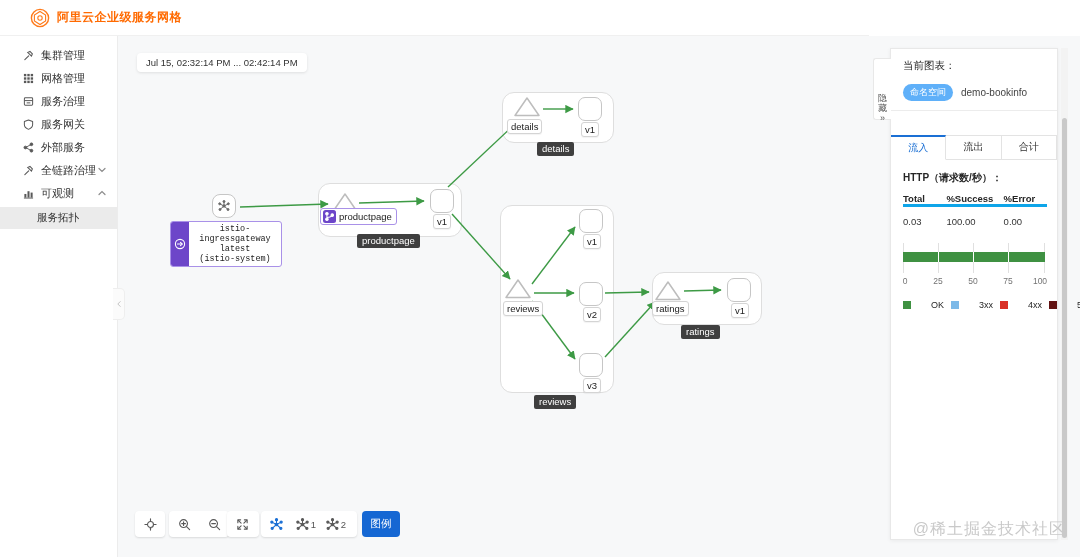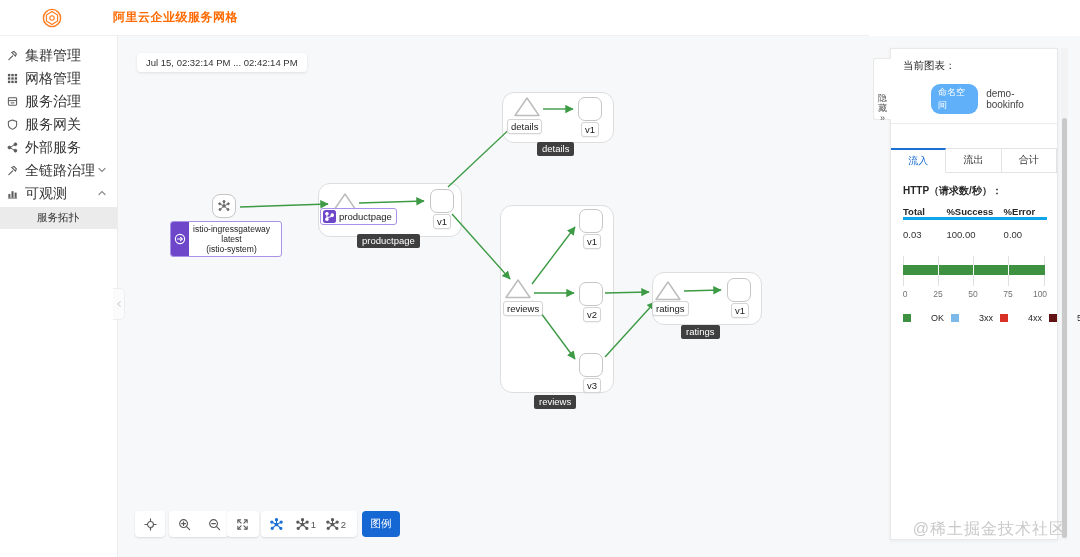--- a/index.html
+++ b/index.html
@@ -1,64 +1,64 @@
 <!DOCTYPE html>
 <html><head>
 <meta charset="utf-8">
 <style>
   html,body{margin:0;padding:0;}
   body{width:1080px;height:557px;position:relative;background:#fff;
        font-family:"Liberation Sans","DejaVu Sans",sans-serif;overflow:hidden;color:#262626;}
   .abs{position:absolute;}
   
   #header{left:0;top:0;width:869px;height:36px;background:#fff;border-bottom:1px solid #f0f0f0;
-          display:flex;align-items:center;padding-left:42px;box-sizing:border-box;z-index:6;gap:44px;}
+          display:flex;align-items:center;padding-left:30px;box-sizing:border-box;z-index:6;}
   #brand{color:#ff6a00;font-size:12px;font-weight:bold;margin-left:7px;letter-spacing:.5px;}
   
   #sidebar{left:0;top:36px;width:118px;height:521px;background:#fff;border-right:1px solid #ececec;
            box-sizing:border-box;padding-top:8px;z-index:5;}
-  .nav-item{display:flex;align-items:center;height:23px;padding-left:7px;font-size:14px;color:#333;cursor:pointer;position:relative;}
+  .nav-item{display:flex;align-items:center;height:23px;padding-left:23px;font-size:11px;color:#333;cursor:pointer;position:relative;}
   .nav-item .ic{margin-right:7px;flex:none;}
   .nav-chevron{position:absolute;right:10px;top:6px;}
   .sub-item{height:22px;display:flex;align-items:center;padding-left:37px;font-size:10.5px;color:#333;background:#ebebeb;margin-top:2px;cursor:pointer;}
   #collapse-handle{left:113px;top:288px;width:11px;height:30px;background:#fbfbfb;border:1px solid #eee;border-left:none;
                    border-radius:0 5px 5px 0;display:flex;align-items:center;justify-content:center;color:#bbb;font-size:9px;z-index:6;}
   
   #main{left:118px;top:36px;width:962px;height:521px;background:#f7f8f9;}
   #time-chip{left:137px;top:53px;background:#fff;border-radius:4px;padding:4px 9px;font-size:9.5px;color:#333;
              box-shadow:0 1px 3px rgba(0,0,0,.1);z-index:2;}
   
   .group-box{background:#fff;border:1px solid #dedede;border-radius:12px;z-index:2;}
   #edges-svg{left:0;top:0;width:1080px;height:557px;z-index:3;pointer-events:none;}
   .vnode{width:24px;height:24px;background:#fff;border:1px solid #c6c6c6;border-radius:7px;z-index:4;box-sizing:border-box;}
   .tri{z-index:4;}
   .nlabel{background:#fff;border:1px solid #d4d4d4;border-radius:3px;font-size:9.5px;color:#222;
           padding:0 3px;line-height:13px;z-index:5;box-shadow:0 1px 1px rgba(0,0,0,.05);}
   .badge{background:#3f3f3f;color:#fff;font-size:9.5px;line-height:14px;padding:0 5px;border-radius:2px;z-index:5;}
   .applabel{display:flex;align-items:center;background:#fff;border:1.5px solid #a991e8;border-radius:3px;
             padding:1px 4px 1px 2px;font-size:9.5px;color:#222;z-index:5;gap:3px;}
   .appicon{width:13px;height:13px;background:#6d46c9;border-radius:2.5px;display:flex;align-items:center;justify-content:center;flex:none;}
-  #gw-label{display:flex;align-items:stretch;background:#fff;border:1.5px solid #a991e8;border-radius:3px;z-index:5;overflow:hidden;}
+  #gw-label{display:flex;align-items:stretch;background:#fff;border:1.5px solid #a991e8;border-radius:3px;z-index:5;overflow:hidden;font-family:Liberation Mono, monospace;}
   #gw-label .gwblock{width:18px;background:#6d46c9;display:flex;align-items:center;justify-content:center;flex:none;}
   #gw-label .gwtext{font-size:8.5px;line-height:10px;text-align:center;padding:2px 4px;color:#222;}
   
   .tb-group{top:511px;height:26px;background:#fff;border-radius:4px;box-shadow:0 1px 2px rgba(0,0,0,.12);
             display:flex;align-items:center;z-index:5;}
   .tb-btn{width:30px;height:26px;display:flex;align-items:center;justify-content:center;cursor:pointer;font-size:9.5px;color:#555;gap:2px;}
   #legend-btn{left:362px;top:511px;width:38px;height:26px;background:#1567d3;color:#fff;font-size:10.5px;border-radius:4px;
               display:flex;align-items:center;justify-content:center;cursor:pointer;z-index:5;}
   
   #panel{left:890px;top:48px;width:168px;height:492px;background:#fff;border:1px solid #e8e8e8;
          box-shadow:0 1px 4px rgba(0,0,0,.06);box-sizing:border-box;padding:10px 10px 0 12px;z-index:5;}
   #hide-tab{left:873px;top:58px;width:17px;height:60px;background:#fff;border:1px solid #e8e8e8;border-right:none;
             border-radius:3px 0 0 3px;display:flex;flex-direction:column;align-items:center;justify-content:center;
             font-size:9px;color:#555;z-index:6;cursor:pointer;}
   #hide-tab .vtext{width:10px;line-height:10px;text-align:center;word-break:break-all;margin-top:38px;}
   #panel-title{font-size:10.5px;color:#262626;}
-  #ns-row{display:flex;align-items:center;margin-top:11px;margin-left:28px;}
+  #ns-row{display:flex;align-items:center;margin-top:11px;}
   #ns-pill{background:#5fb0f9;color:#fff;font-size:9px;padding:2px 7px;border-radius:9px;}
   #ns-value{font-size:10px;color:#444;margin-left:8px;}
   .stat-row{display:flex;align-items:center;gap:6px;font-size:9.5px;color:#262626;margin-top:4px;}
   #panel-divider{border-top:1px solid #ececec;margin:9px -10px 0 -12px;}
   #tabs{display:flex;margin:0 -10px 0 -12px;}
   .tab{flex:1;text-align:center;font-size:10px;line-height:22px;color:#333;border:1px solid #e3e3e3;border-left:none;
        box-sizing:border-box;cursor:pointer;background:#fff;margin-top:24px;}
   .tab.active{color:#1a6fd4;border-top:2px solid #1a6fd4;border-bottom:1px solid #fff;border-left:none;border-right:1px solid #e3e3e3;}
   .tab.first{border-left:none;}
   #http-title{font-size:10px;font-weight:bold;margin-top:11px;}

